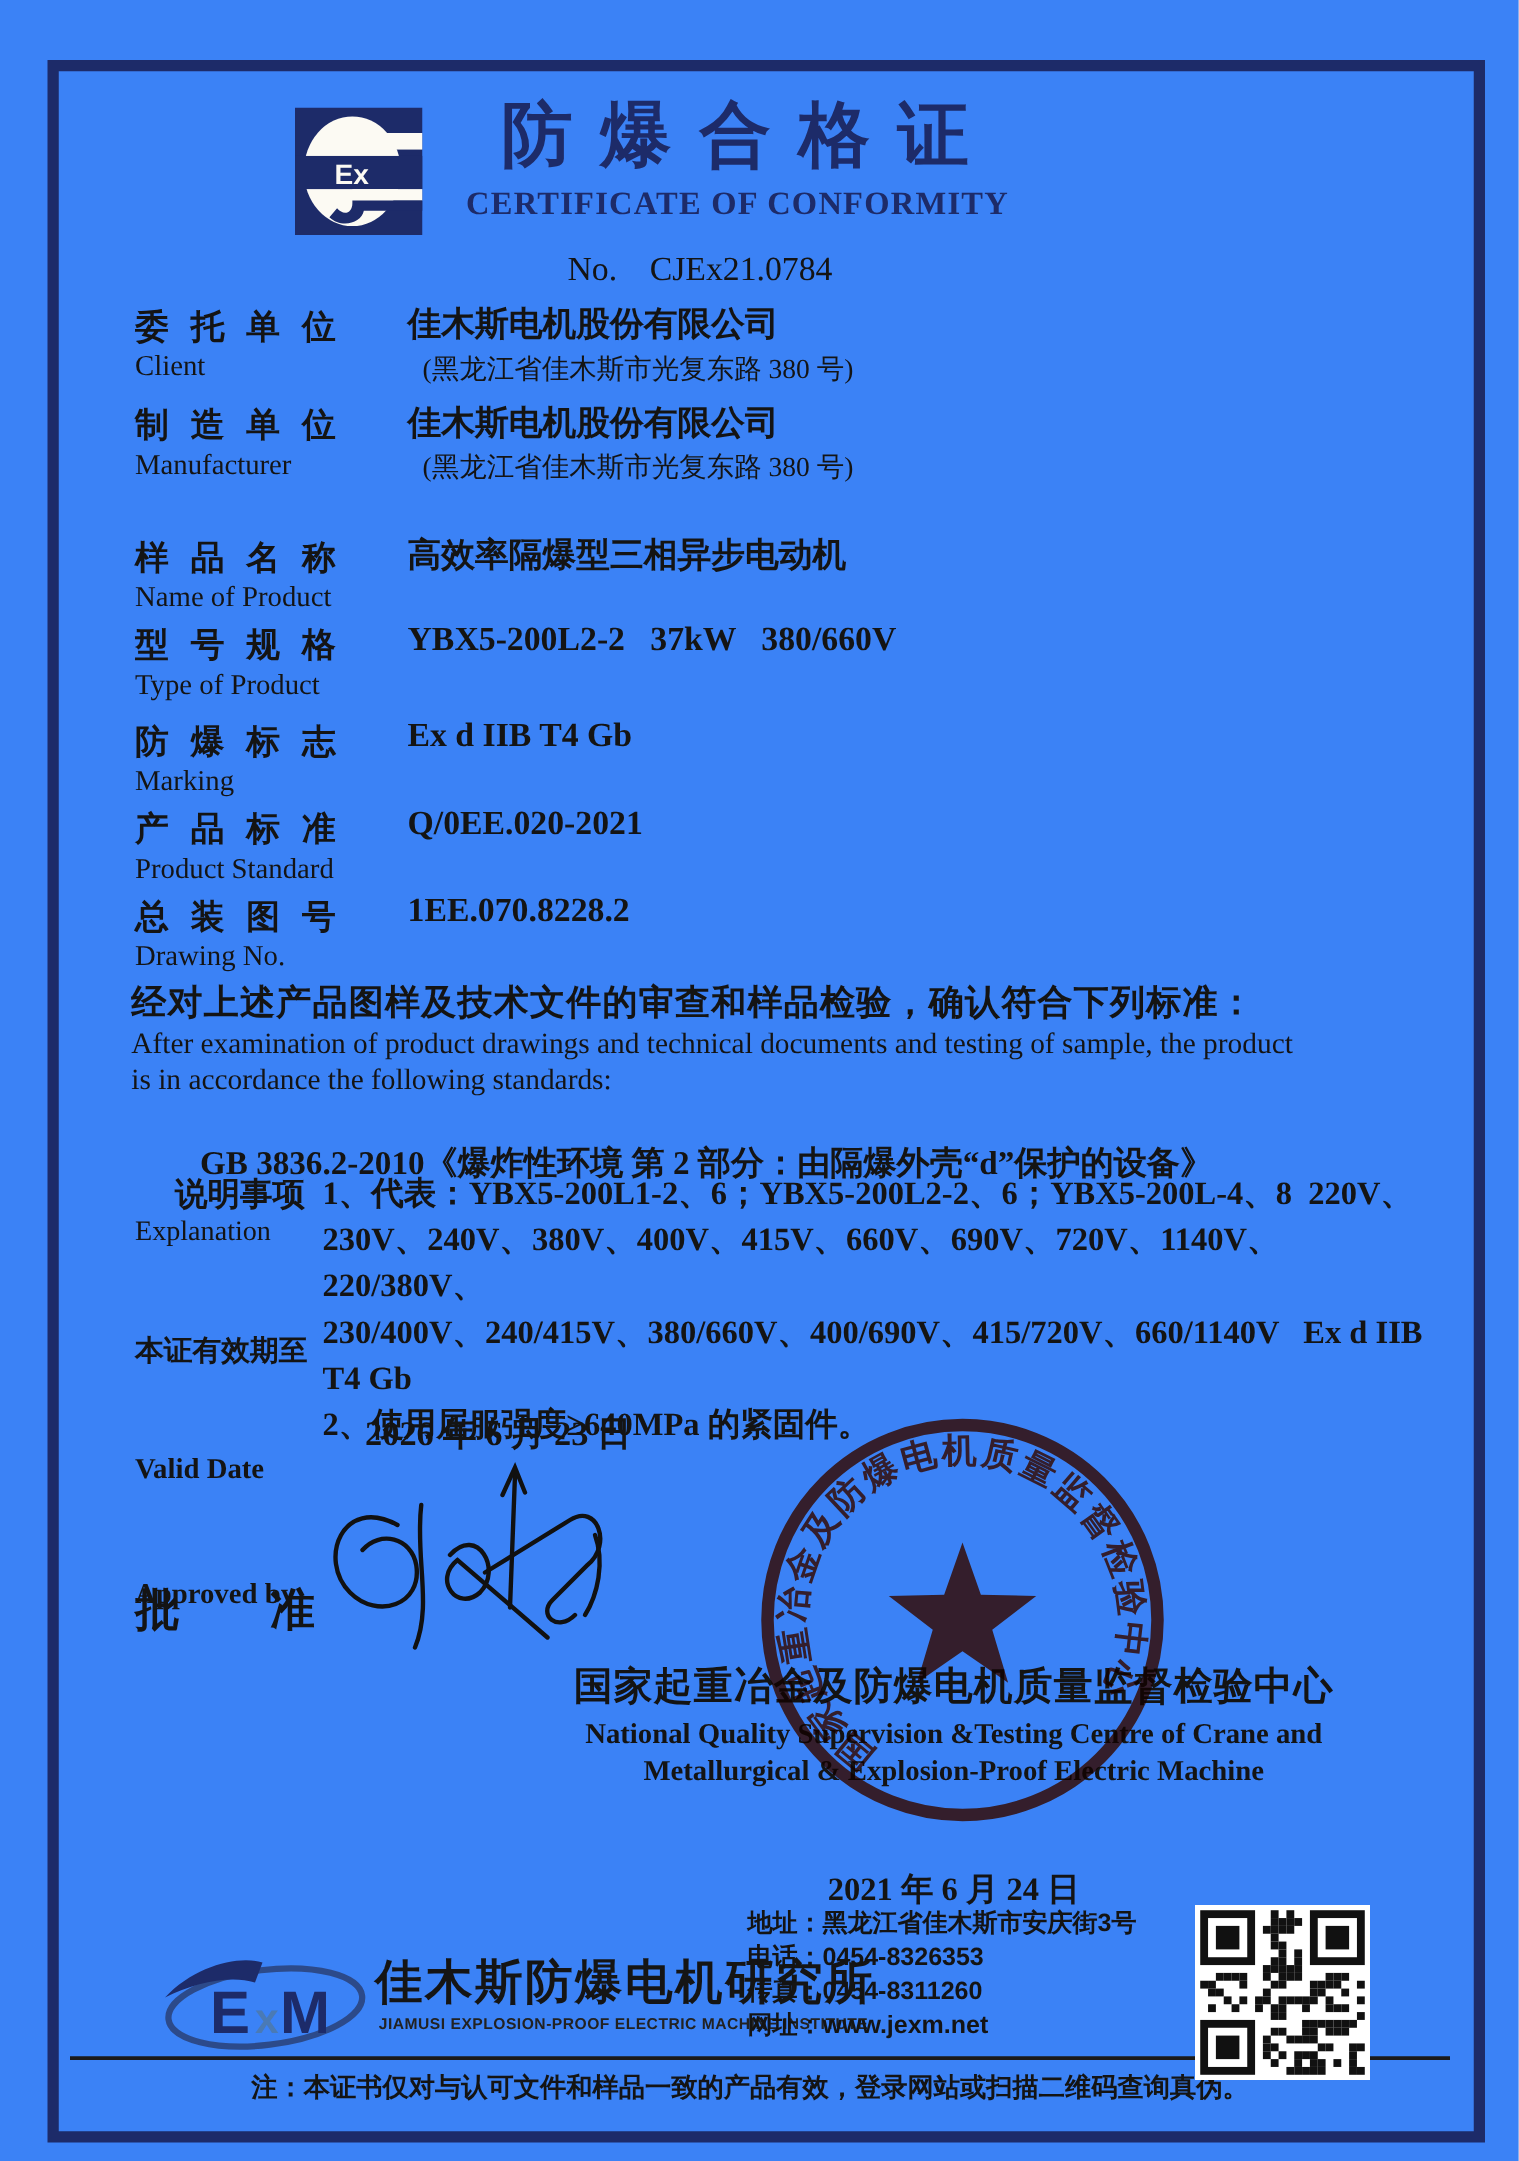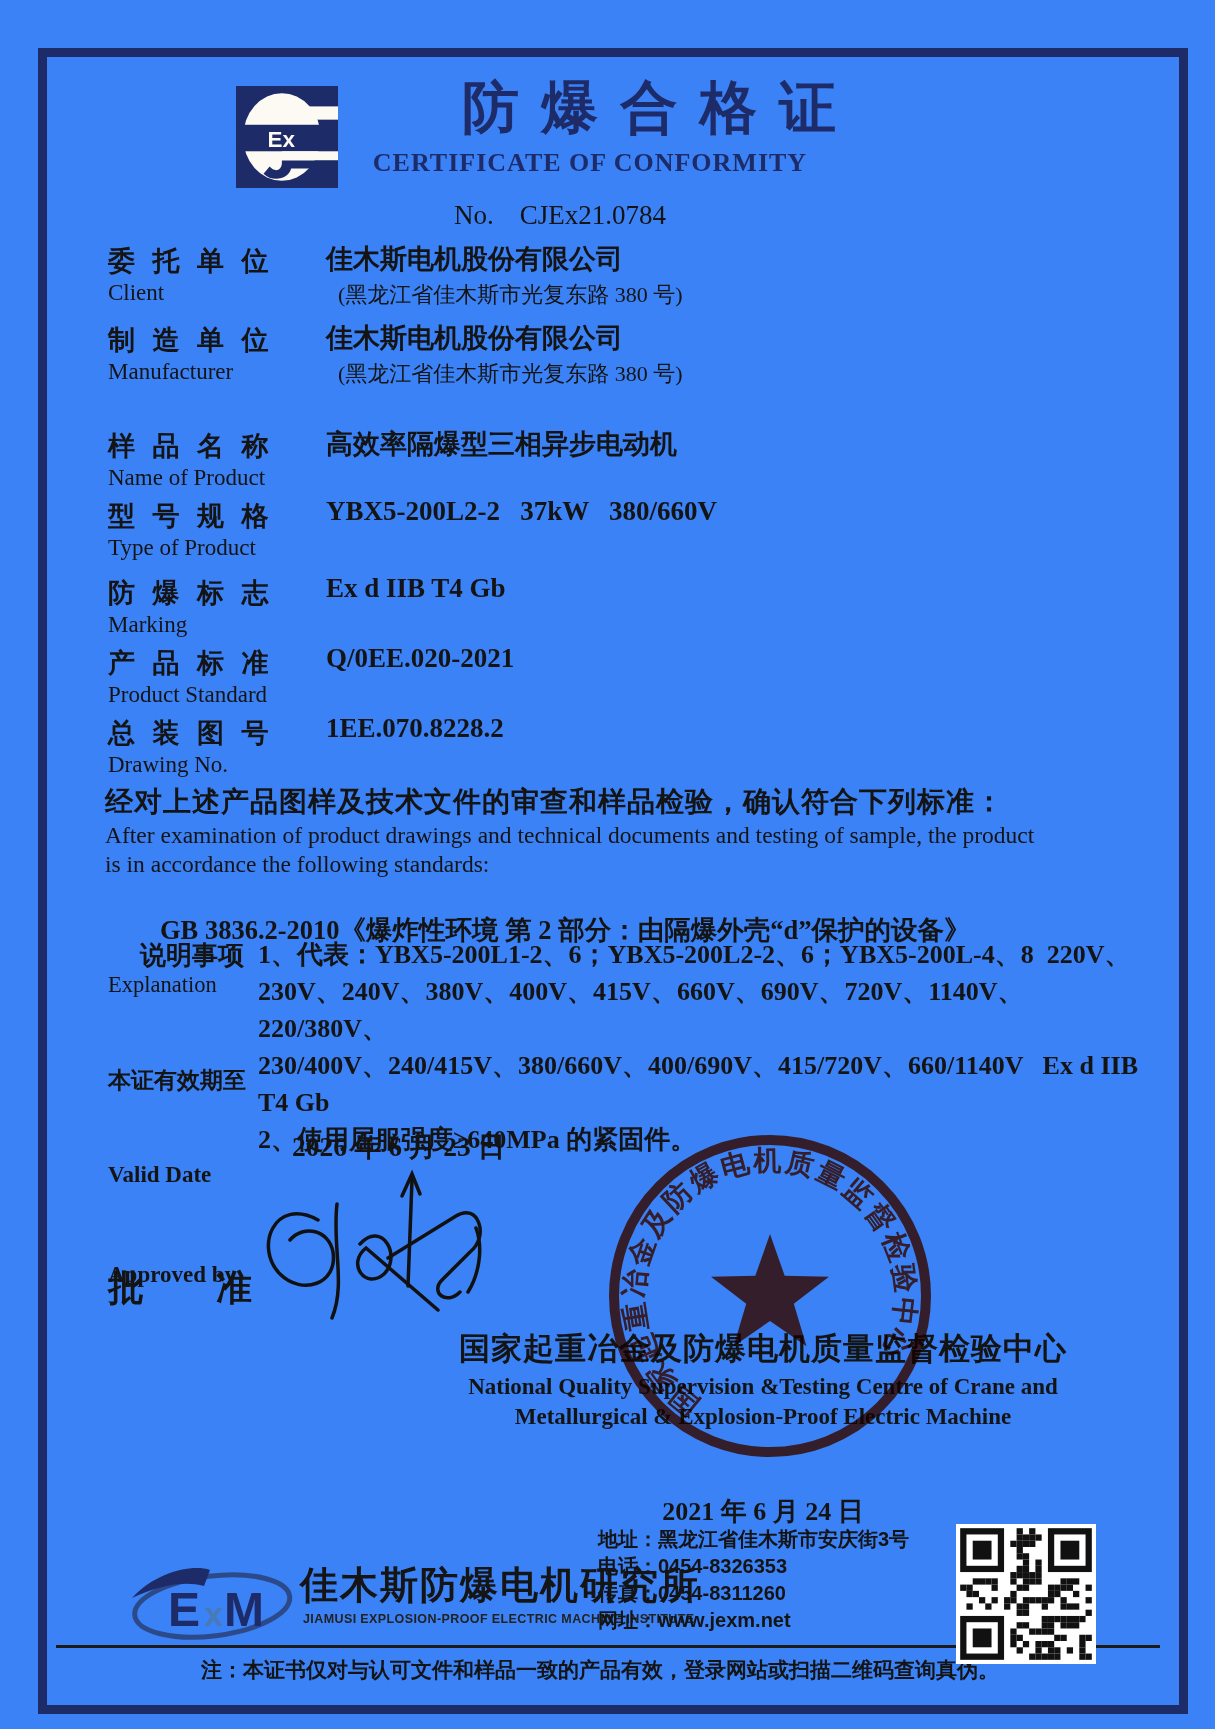--- a/index.html
+++ b/index.html
@@ -7,21 +7,21 @@
         font-family:"Liberation Serif","DejaVu Serif",serif;color:#141414;}
   .abs{position:absolute;}
   .navy{color:#1d2b69;}
   .sans{font-family:"Liberation Sans","DejaVu Sans",sans-serif;}
   .serif{font-family:"Liberation Serif","DejaVu Serif",serif;}
   .pre{white-space:pre-wrap;}
   .center{text-align:center;}
 
   #border{left:38px;top:48px;width:1132px;height:1648px;border:9px solid #1d2b69;}
 
-  #cert-title{left:340px;top:70px;width:500px;font-size:57px;font-weight:bold;letter-spacing:4px;text-align:right;}
+  #cert-title{left:340px;top:70px;width:500px;font-size:57px;font-weight:bold;letter-spacing:4px;}
   #cert-subtitle{left:340px;top:148px;width:500px;font-size:26px;font-weight:bold;letter-spacing:1px;}
   #cert-no{left:340px;top:200px;width:440px;font-size:27px;}
   #cert-no .gap{display:inline-block;width:26px;}
 
   .flabel-cn{left:108px;font-size:27px;font-weight:bold;letter-spacing:5px;}
   .flabel-en{left:108px;font-size:23px;}
   .fvalue{left:326px;font-size:27px;font-weight:bold;}
   .fsub{left:338px;font-size:22px;}
 
   .stmt-cn{left:105px;top:783px;font-size:28px;font-weight:bold;letter-spacing:1px;}

